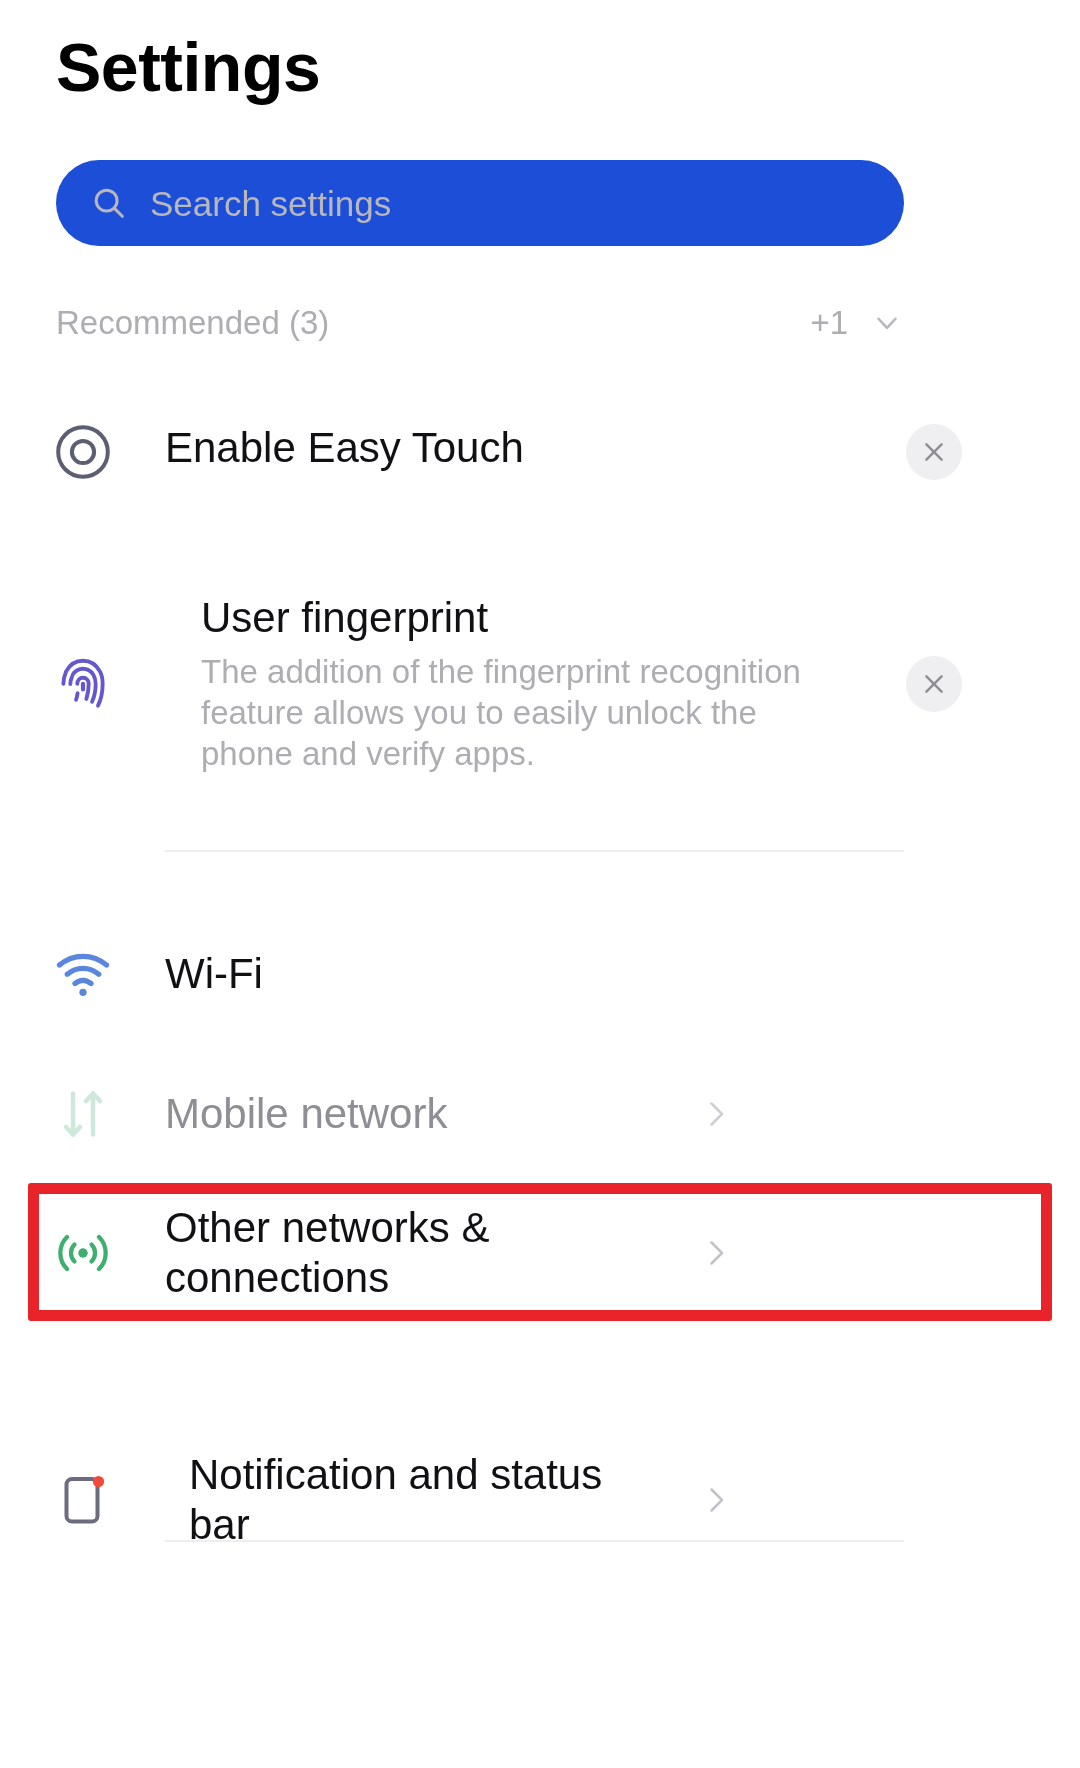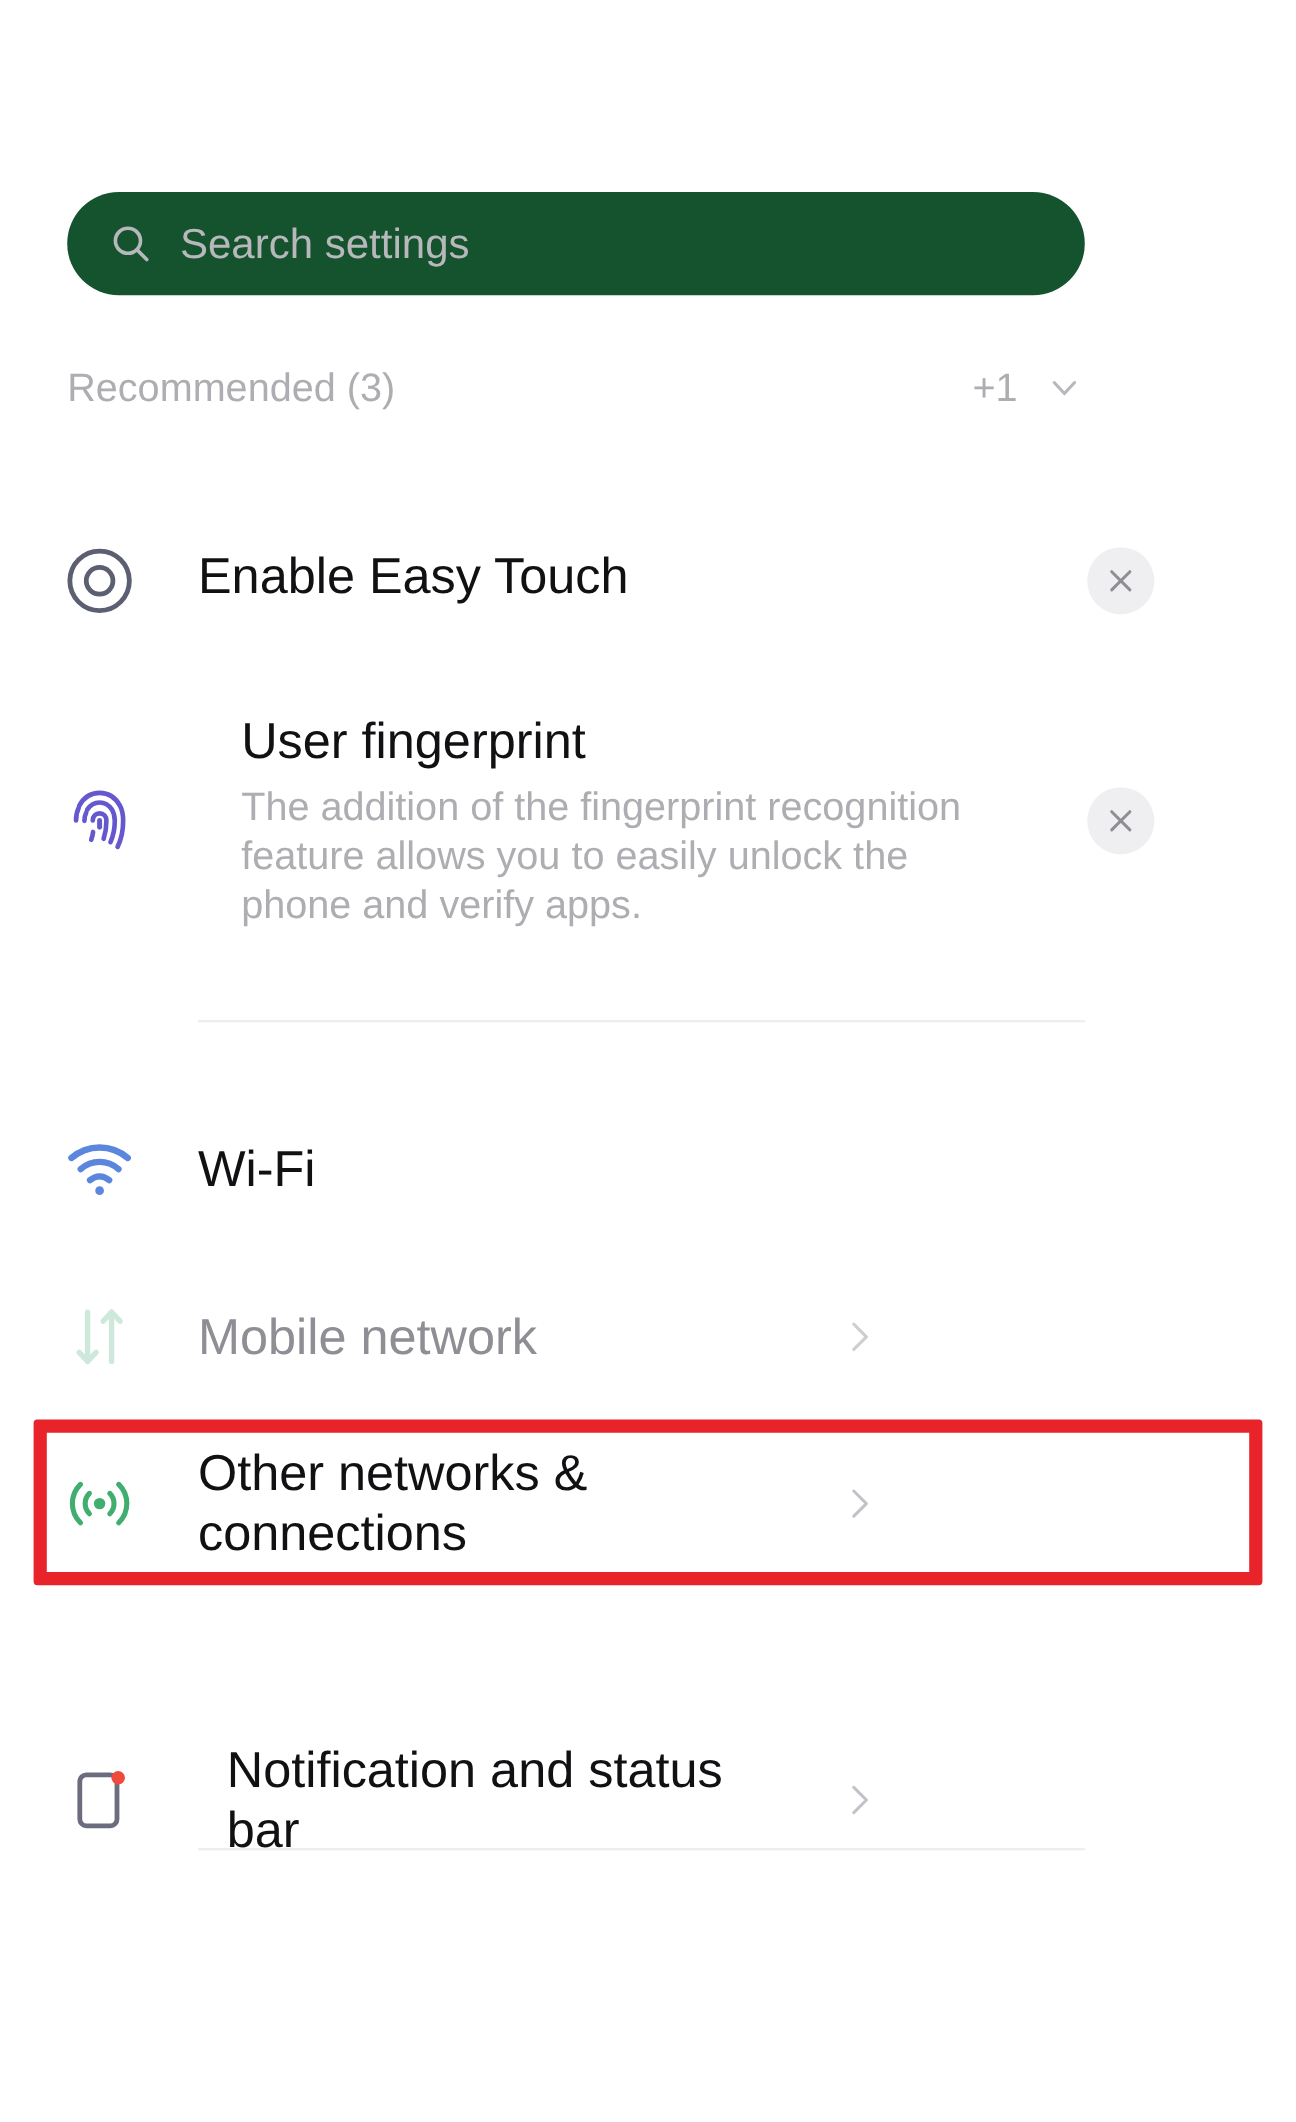--- a/index.html
+++ b/index.html
@@ -29,21 +29,21 @@
     line-height: 1.1;
   }
 
   
   .search-bar {
     position: absolute;
     left: 56px;
     top: 160px;
     width: 848px;
     height: 86px;
-    background: #14532d;
+    background: #1d4ed8;
     border-radius: 43px;
     display: flex;
     align-items: center;
     padding-left: 34px;
   }
   .search-icon { width: 38px; height: 38px; flex: 0 0 auto; display:block; }
   .search-placeholder {
     margin-left: 22px;
     font-size: 35px;
     color: #b7b7bc;
@@ -67,21 +67,21 @@
   .chevron-down { width: 34px; height: 34px; display: block; }
 
   
   .rec-item {
     position: absolute;
     left: 0;
     width: 1080px;
     display: flex;
     align-items: center;
   }
-  .rec-item-1 { top: 382px; height: 140px; margin-top: 32px; }
+  .rec-item-1 { top: 382px; height: 140px; }
   .rec-item-2 { top: 584px; height: 200px; gap: 36px; }
 
   .rec-icon-wrap {
     width: 165px;
     flex: 0 0 165px;
     display: flex;
     justify-content: center;
     align-items: center;
   }
   .rec-icon { width: 62px; height: 62px; display: block; }
@@ -175,20 +175,21 @@
     border: 11px solid #e8232a;
     border-radius: 3px;
     pointer-events: none;
   }
 </style>
 </head>
 <body>
 
 <div class="screen">
 
+  <div class="page-title">Settings</div>
 
   <div class="search-bar">
     <span class="search-icon">
       <svg viewBox="0 0 24 24" fill="none" xmlns="http://www.w3.org/2000/svg">
         <circle cx="10.5" cy="10.5" r="6.6" stroke="#b7b7bc" stroke-width="1.9"></circle>
         <line x1="15.4" y1="15.4" x2="20.4" y2="20.4" stroke="#b7b7bc" stroke-width="1.9" stroke-linecap="round"></line>
       </svg>
     </span>
     <span class="search-placeholder">Search settings</span>
   </div>

